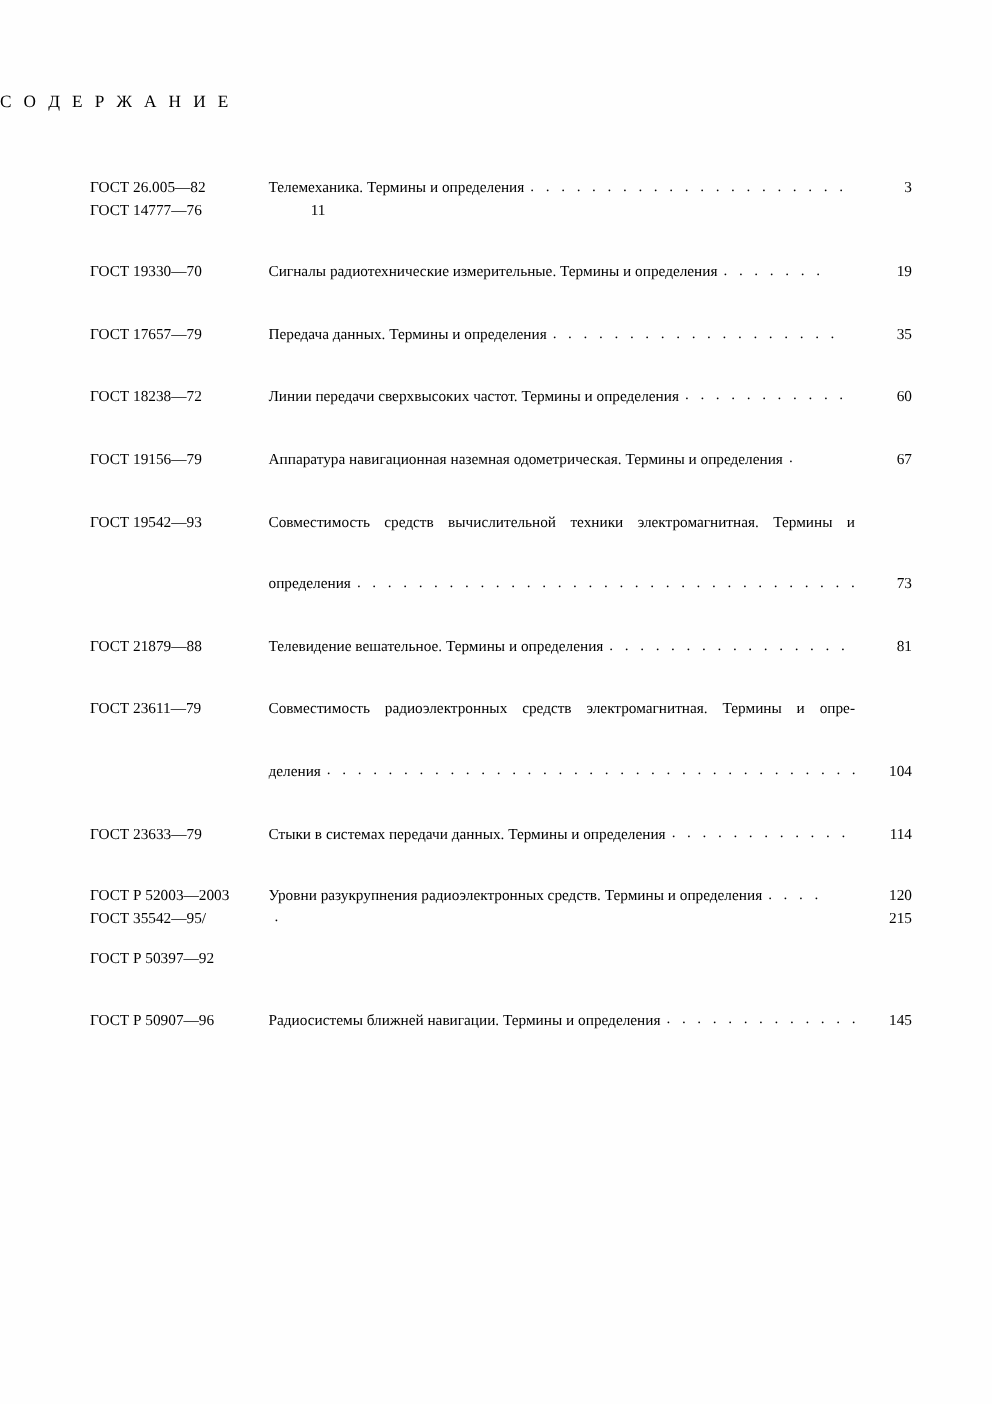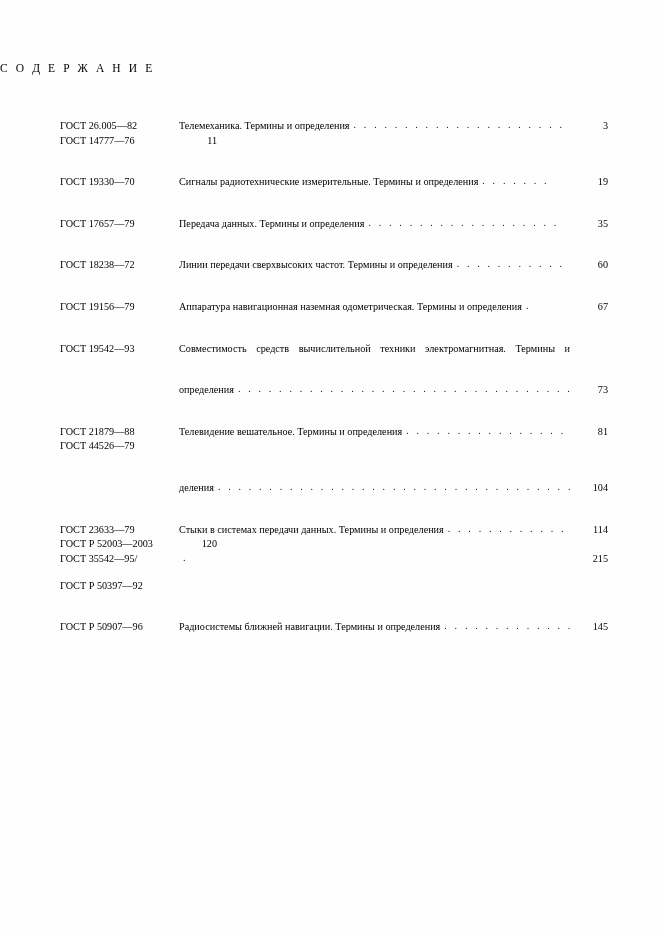--- a/index.html
+++ b/index.html
@@ -170,21 +170,25 @@
     <div class="row">
       <span class="code">ГОСТ 21879—88</span>
       <span class="mid">
         <span class="txt">Телевидение вешательное. Термины и определения</span>
         <span class="leader">. . . . . . . . . . . . . . . . . .</span>
       </span>
       <span class="page-num">81</span>
     </div>
 
     <div class="row justified nodots">
-      <span class="code">ГОСТ 44526—79</span>
+      <span class="code">ГОСТ 23611—79</span>
+      <span class="mid">
+        <span class="txt">Совместимость радиоэлектронных средств электромагнитная. Термины и опре-</span>
+
+      </span>
       <span class="page-num"></span>
     </div>
 
     <div class="row cont">
       <span class="code"></span>
       <span class="mid">
         <span class="txt">деления</span>
         <span class="leader">. . . . . . . . . . . . . . . . . . . . . . . . . . . . . . . . . . . . . . . . . .</span>
       </span>
       <span class="page-num">104</span>
@@ -194,20 +198,24 @@
       <span class="code">ГОСТ 23633—79</span>
       <span class="mid">
         <span class="txt">Стыки в системах передачи данных. Термины и определения</span>
         <span class="leader">. . . . . . . . . . . . .</span>
       </span>
       <span class="page-num">114</span>
     </div>
 
     <div class="row">
       <span class="code">ГОСТ Р 52003—2003</span>
+      <span class="mid">
+        <span class="txt">Уровни разукрупнения радиоэлектронных средств. Термины и определения</span>
+        <span class="leader">. . . .</span>
+      </span>
       <span class="page-num">120</span>
     </div>
 
     <div class="row">
       <span class="code">ГОСТ 35542—95/</span>
       <span class="mid">
         <span class="leader">.</span>
       </span>
       <span class="page-num">215</span>
     </div>

